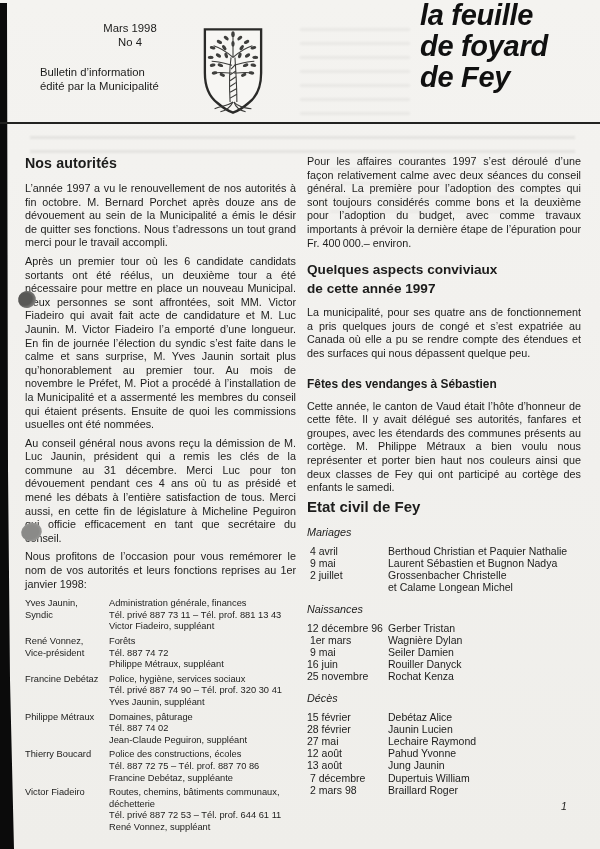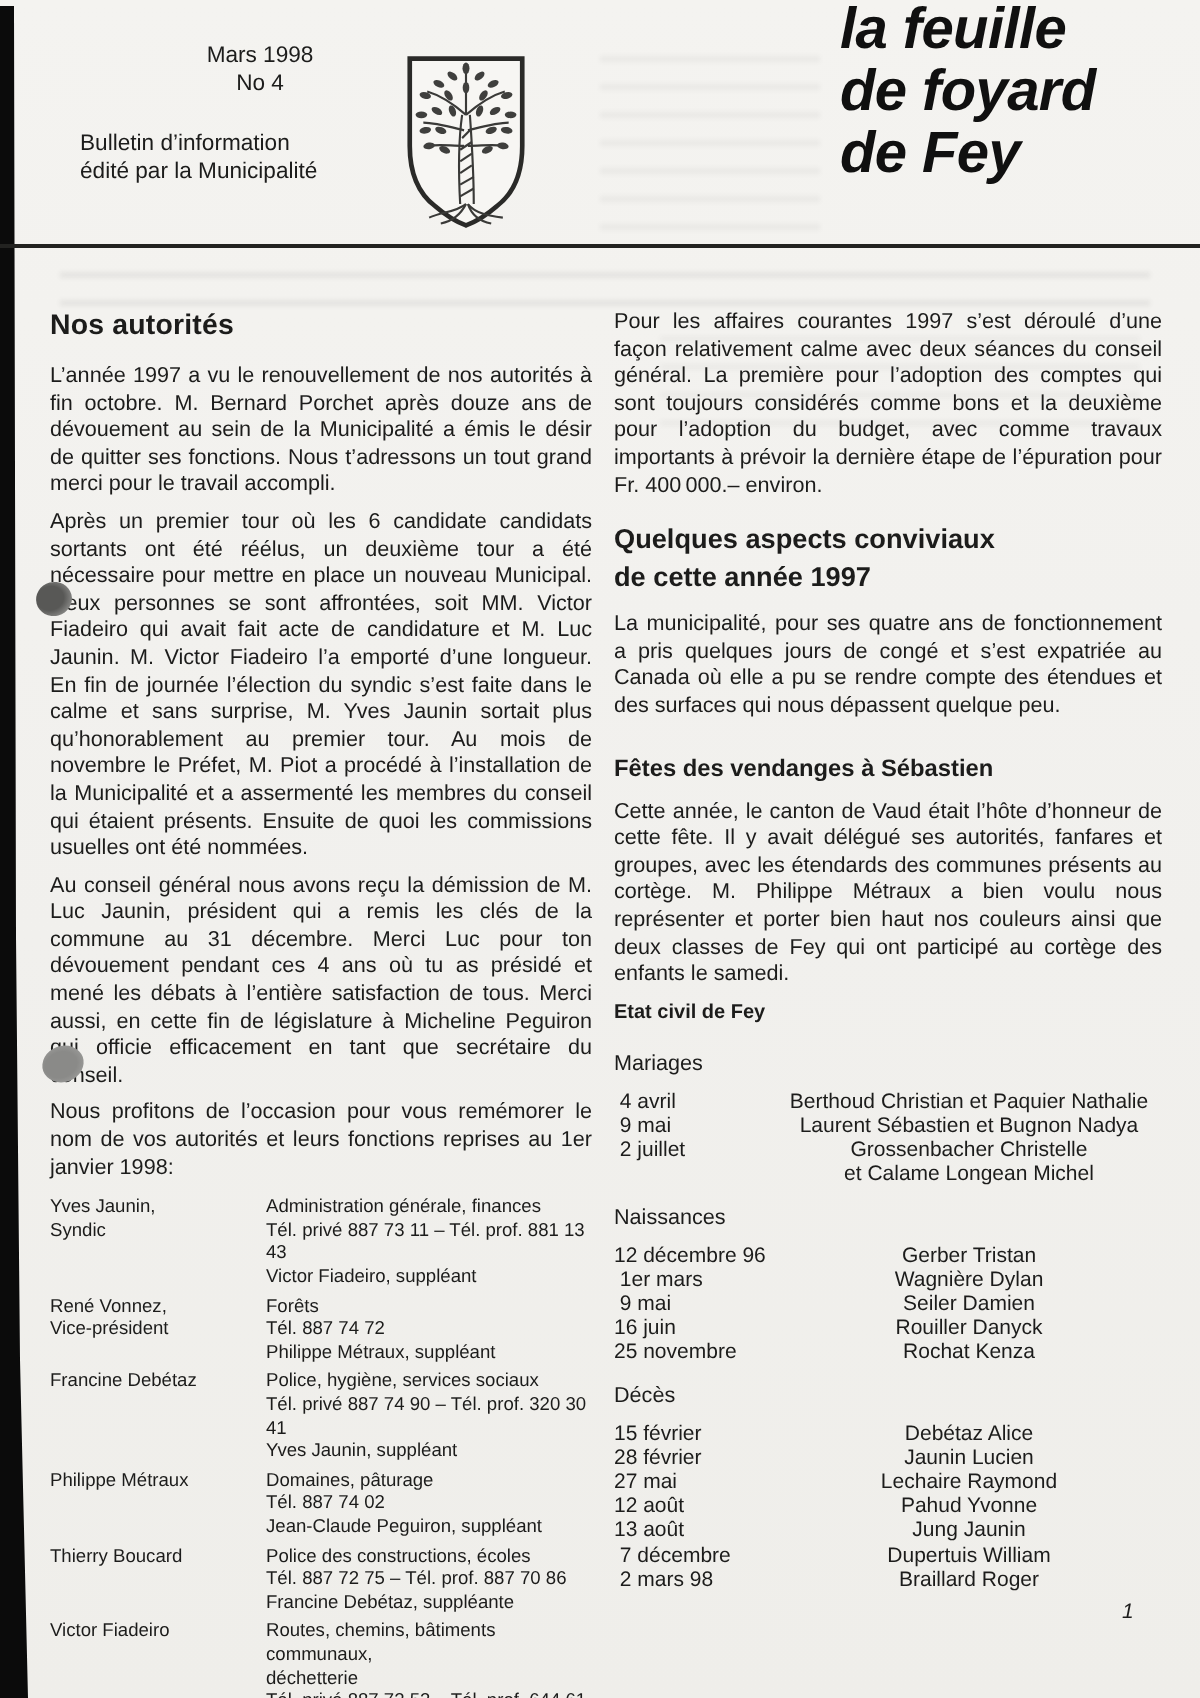--- a/index.html
+++ b/index.html
@@ -38,34 +38,34 @@
 
   
   .col{position:absolute;top:155px;}
   .col-left{left:25px;width:271px;}
   .col-right{left:307px;width:274px;}
   .col p{margin:0 0 5px 0;font-size:10.8px;line-height:13.6px;text-align:justify;}
   .col p.last{margin-bottom:7px;}
   h2.sec{margin:0 0 11px 0;font-size:14.2px;line-height:16px;letter-spacing:.1px;}
   h2.sec2{margin:11px 0 8px 0;font-size:13.6px;line-height:18.5px;white-space:pre-line;}
   h3.sub{margin:16px 0 9px 0;font-size:11.9px;line-height:14px;}
-  h3.etat{margin:4px 0 12px 0;font-size:10px;line-height:14px;}
+  h3.etat{margin:4px 0 12px 0;font-size:15px;line-height:14px;}
 
   
   .officials{margin-top:7px;}
-  .official-row{display:flex;margin-bottom:3px;font-size:9.3px;line-height:11.6px;gap:24px;}
+  .official-row{display:flex;margin-bottom:3px;font-size:9.3px;line-height:11.6px;}
   .official-name{flex:none;width:80px;white-space:pre-line;padding-right:4px;}
   .official-details{flex:1;white-space:pre-line;}
 
   
-  .group-label{font-size:10.8px;margin:9px 0 7px 0;}
+  .group-label{font-style:italic;font-size:10.8px;margin:9px 0 7px 0;}
   .gl-first{margin-top:10px;}
   .entry{display:flex;font-size:10.5px;line-height:12.2px;}
   .entry .date{flex:none;width:81px;white-space:pre;}
-  .entry .ename{flex:1;white-space:pre-line;text-align:center;}
+  .entry .ename{flex:1;white-space:pre-line;}
 
   .page-number{position:absolute;left:561px;top:800px;font-size:10.5px;font-style:italic;}
 </style>
 </head>
 <body>
 
 <div class="page">
 
   <div class="edge-band"></div>
   <div class="ghost g1"></div>

